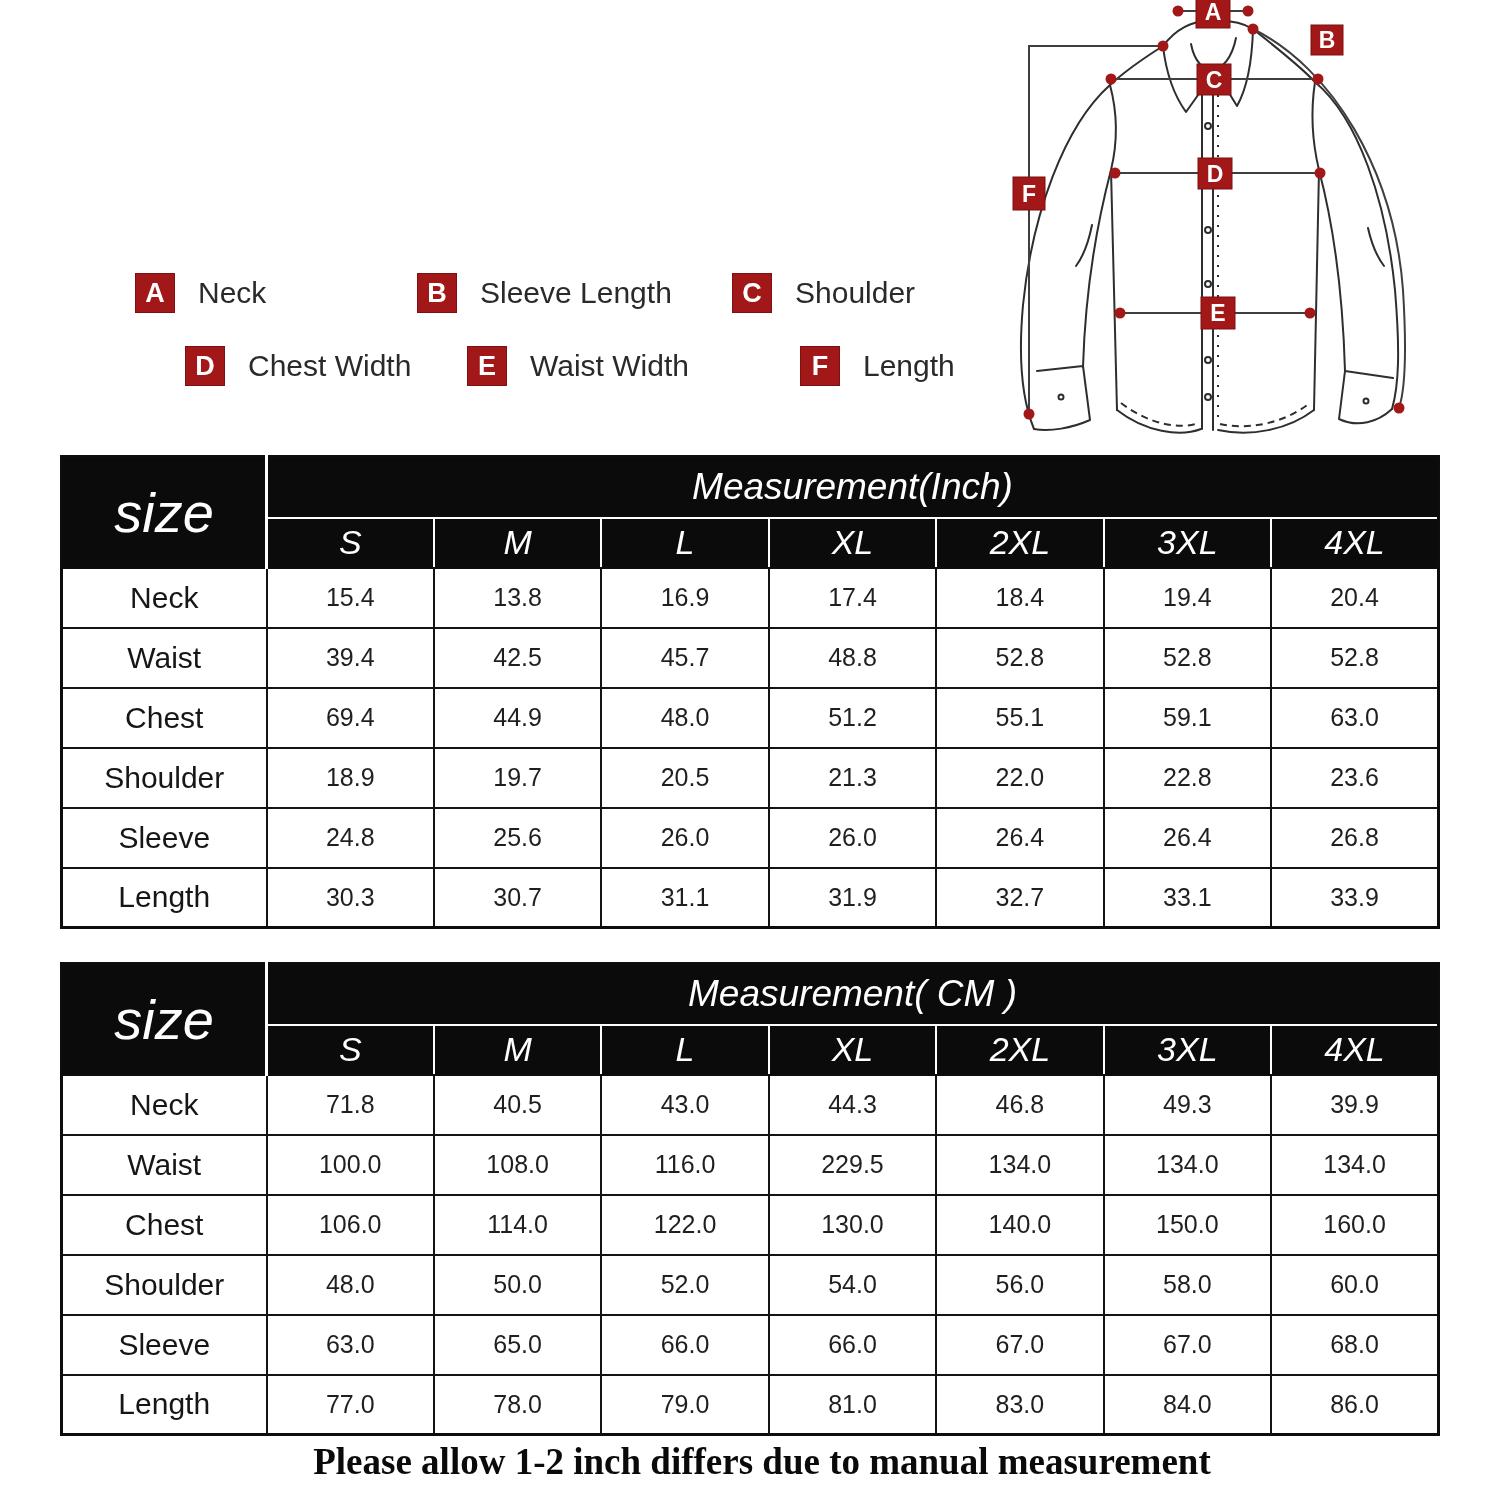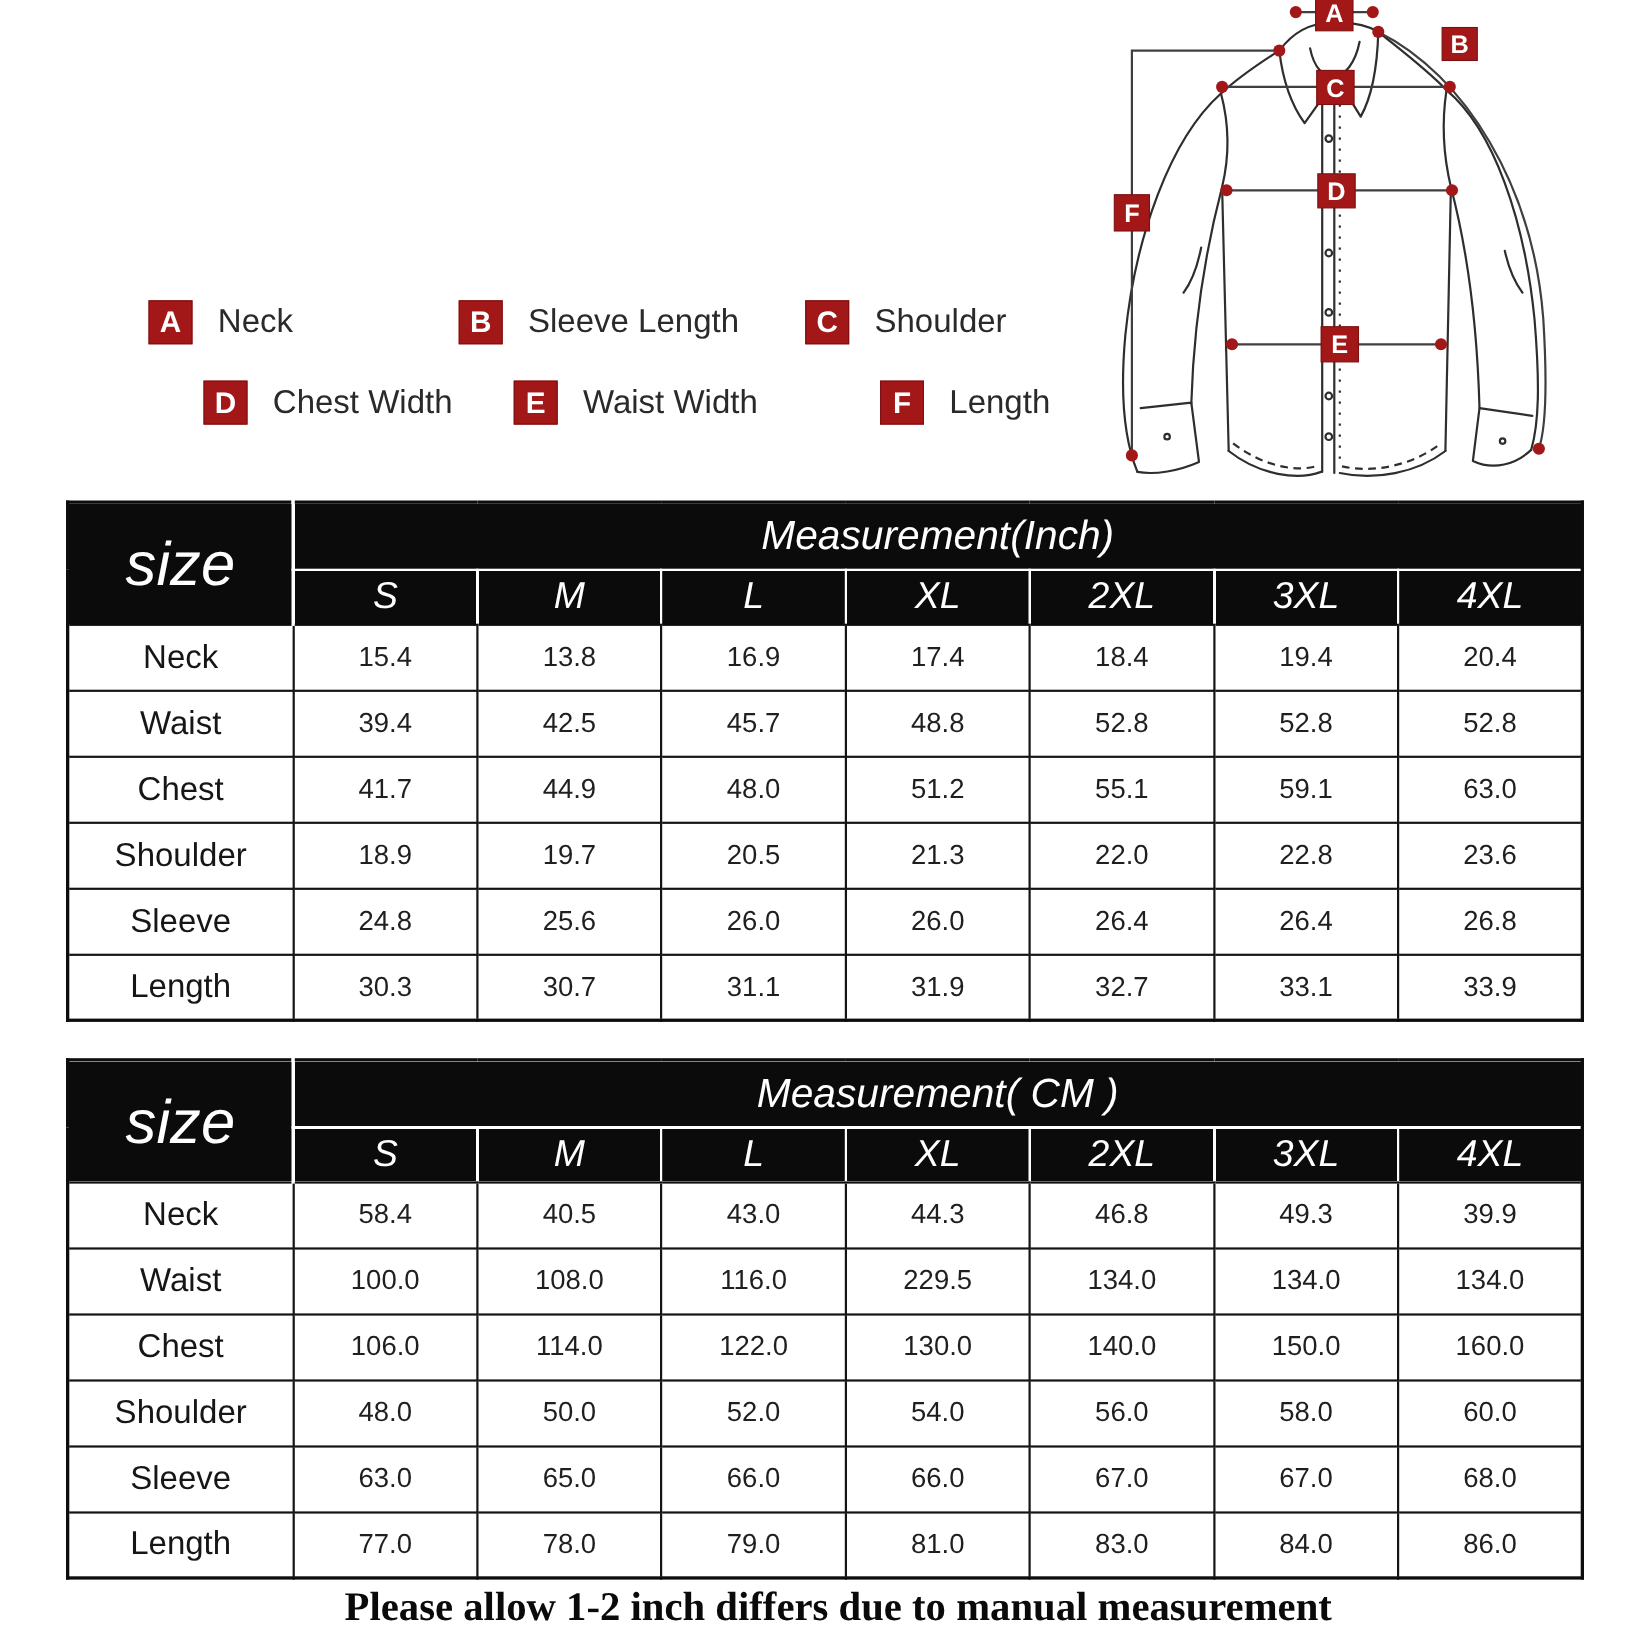--- a/index.html
+++ b/index.html
@@ -201,21 +201,21 @@
         <td>39.4</td>
         <td>42.5</td>
         <td>45.7</td>
         <td>48.8</td>
         <td>52.8</td>
         <td>52.8</td>
         <td>52.8</td>
       </tr>
       <tr>
         <td class="rl">Chest</td>
-        <td>41.7</td>
+        <td>69.4</td>
         <td>44.9</td>
         <td>48.0</td>
         <td>51.2</td>
         <td>55.1</td>
         <td>59.1</td>
         <td>63.0</td>
       </tr>
       <tr>
         <td class="rl">Shoulder</td>
         <td>18.9</td>
@@ -271,21 +271,21 @@
         <th class="szcol">L</th>
         <th class="szcol">XL</th>
         <th class="szcol">2XL</th>
         <th class="szcol">3XL</th>
         <th class="szcol">4XL</th>
       </tr>
     </thead>
     <tbody>
       <tr>
         <td class="rl">Neck</td>
-        <td>58.4</td>
+        <td>71.8</td>
         <td>40.5</td>
         <td>43.0</td>
         <td>44.3</td>
         <td>46.8</td>
         <td>49.3</td>
         <td>39.9</td>
       </tr>
       <tr>
         <td class="rl">Waist</td>
         <td>100.0</td>

